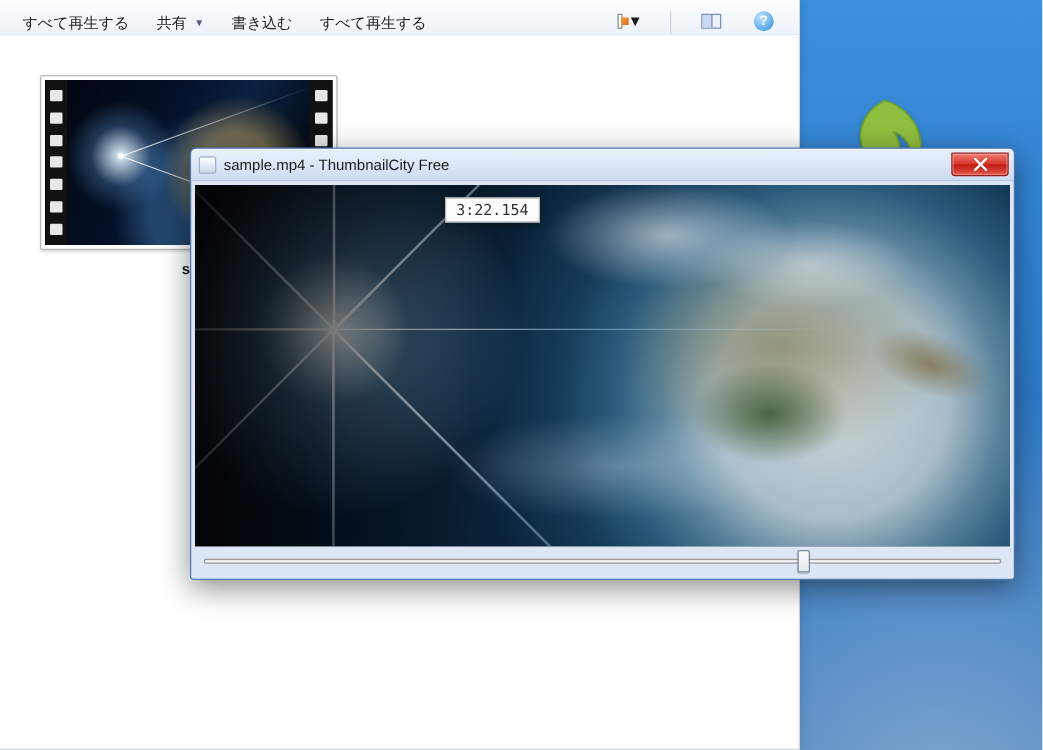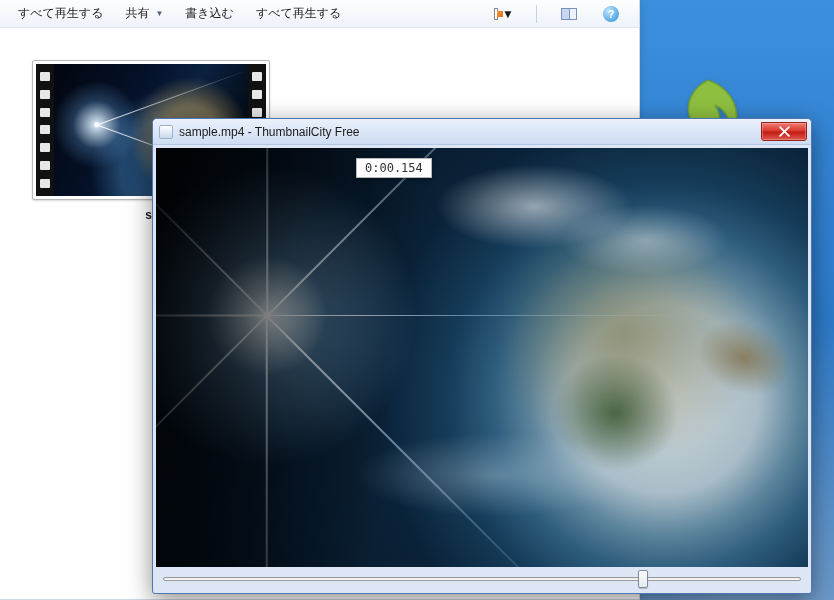--- a/index.html
+++ b/index.html
@@ -18,21 +18,21 @@
   }
   .leaf svg{ width:100%; height:100%; filter:drop-shadow(0 1px 2px rgba(0,0,0,.2)); }
 
   
   .explorer {
     position:absolute; top:0; left:0; width:640px; height:600px;
     background:#fff; border:1px solid #cfd7e4; border-left:none; border-top:none;
     box-shadow:0 0 8px rgba(0,0,0,.15);
   }
   .toolbar {
-    height:28px; display:flex; align-items:center; gap:22px; padding:0 18px;
+    height:28px; display:flex; align-items:flex-end; gap:22px; padding:0 18px;
     background:linear-gradient(#fdfefe,#eef3fa); border-bottom:1px solid #dfe6f1;
     color:#1a1a1a;
   }
   .tb-item{ display:flex; align-items:center; gap:4px; color:#222; white-space:nowrap; cursor:default; }
   .tb-item .drop{ font-size:8px; color:#55607a; margin-left:2px;}
   .tb-spacer{ flex:1; }
   .tb-iconbtn{ width:20px; height:20px; display:flex; align-items:center; justify-content:center; border-radius:2px; }
   .help-circle{ width:16px;height:16px;border-radius:50%;background:radial-gradient(circle at 35% 30%,#bfe4ff,#2a8fd8);color:#fff;display:flex;align-items:center;justify-content:center;font-weight:bold;font-size:11px; }
   .slide-ico{ display:inline-block;width:16px;height:12px;border:1px solid #8a8a8a;position:relative;background:#fff;}
   .slide-ico:before{content:"";position:absolute;left:2px;top:2px;width:6px;height:6px;background:linear-gradient(135deg,#f59b3d,#e36c14);}
@@ -56,21 +56,21 @@
       radial-gradient(circle at 70% 55%, rgba(170,140,80,.6) 0 30px, rgba(0,0,0,0) 60px),
       radial-gradient(circle at 60% 80%, rgba(40,80,120,.8) 0 50px, rgba(0,0,0,0) 80px),
       linear-gradient(115deg,#02060f 0%,#05122b 40%,#0a2140 60%,#000 100%);
   }
   .thumb-img:before,.thumb-img:after{content:"";position:absolute;left:22%;top:46%;width:160px;height:1px;background:linear-gradient(90deg,rgba(255,255,255,.9),rgba(255,255,255,0));transform-origin:left center;}
   .thumb-img:before{transform:translateY(-0.5px) rotate(20deg);} .thumb-img:after{transform:translateY(-0.5px) rotate(-20deg);}
   .thumb-label{ margin-top:8px; color:#222; }
 
   
   .preview{
-    position:absolute; left:152px; top:118px; width:660px; height:476px;
+    position:absolute; left:152px; top:118px; width:660px; height:346px;
     border:1px solid #4f78b3; border-radius:5px 5px 3px 3px;
     background:#dce6f4; box-shadow:0 6px 24px rgba(0,0,0,.45);
     display:flex; flex-direction:column;
   }
   .titlebar{
     height:26px; display:flex; align-items:center; padding:0 2px 0 6px;
     background:linear-gradient(#eaf1fb,#cedcf3); border-bottom:1px solid #b9c8e2;
     border-radius:4px 4px 0 0;
   }
   .title-ico{ width:14px;height:14px; margin-right:6px; background:linear-gradient(#fff,#cbd7ec); border:1px solid #9fb0cf; border-radius:2px; position:relative;}
@@ -218,21 +218,21 @@
     <div class="clouds"></div>
     <div class="ray r1"></div>
       <div class="ray r2"></div>
       <div class="ray r3"></div>
       <div class="ray r4"></div>
     <div class="ray r5"></div>
       <div class="ray r6"></div>
       <div class="ray r7"></div>
       <div class="ray r8"></div>
     <div class="terminator"></div>
-    <div class="timestamp">0:00.154</div>
+    <div class="timestamp">3:22.154</div>
   </div>
   <div class="slider-row">
     <div class="slider">
       <div class="track"></div>
       <div class="thumb-handle" id="seek-thumb" style="left: calc(75% - 5px);"></div>
     </div>
   </div>
 </div>
 
 </body></html>

